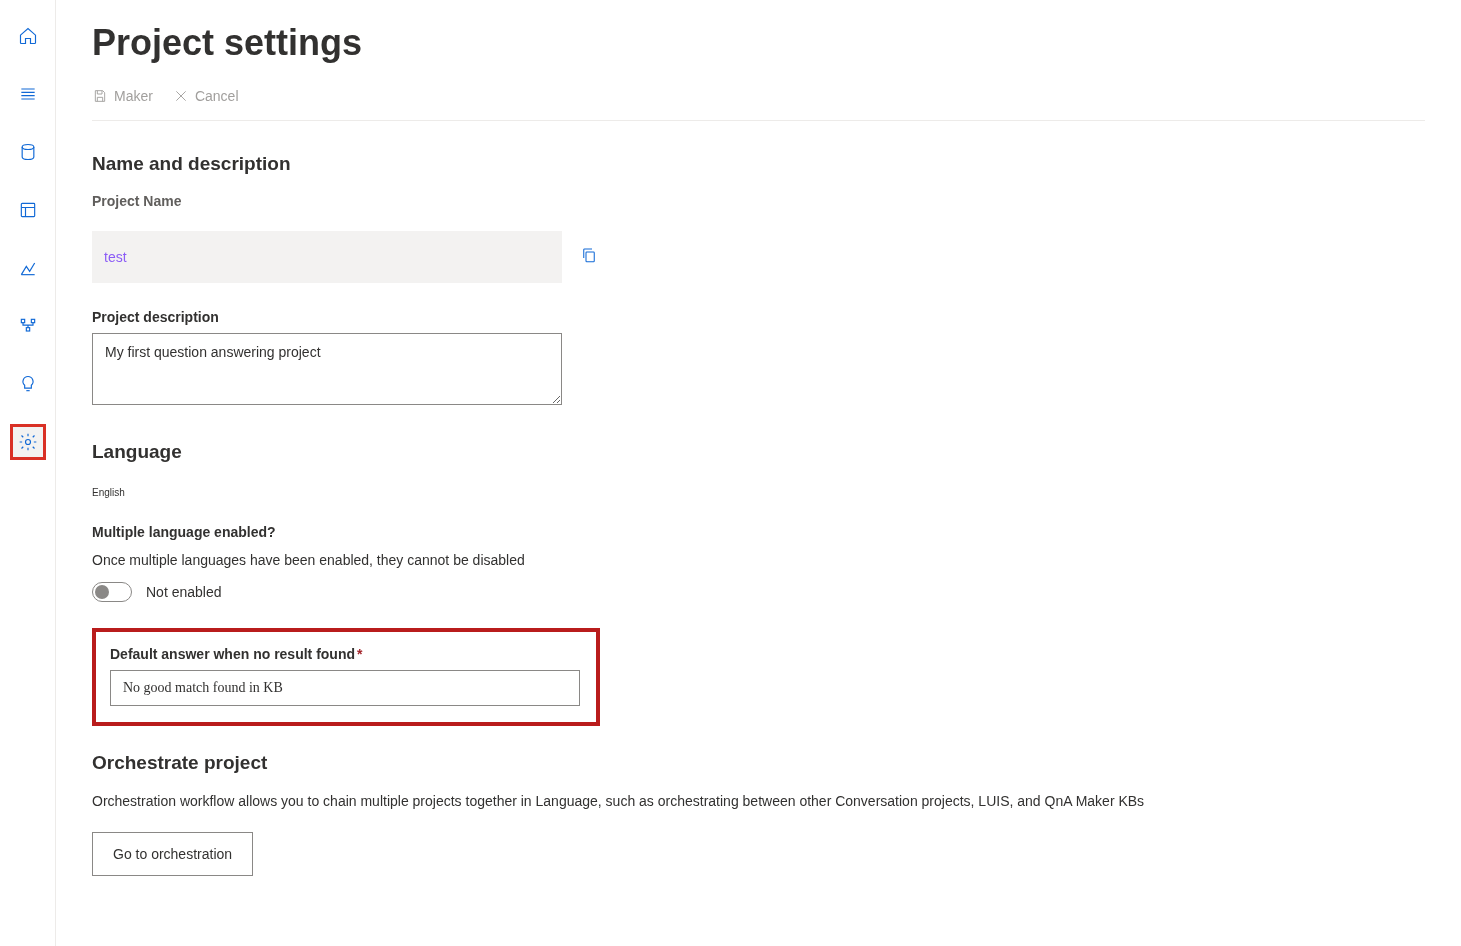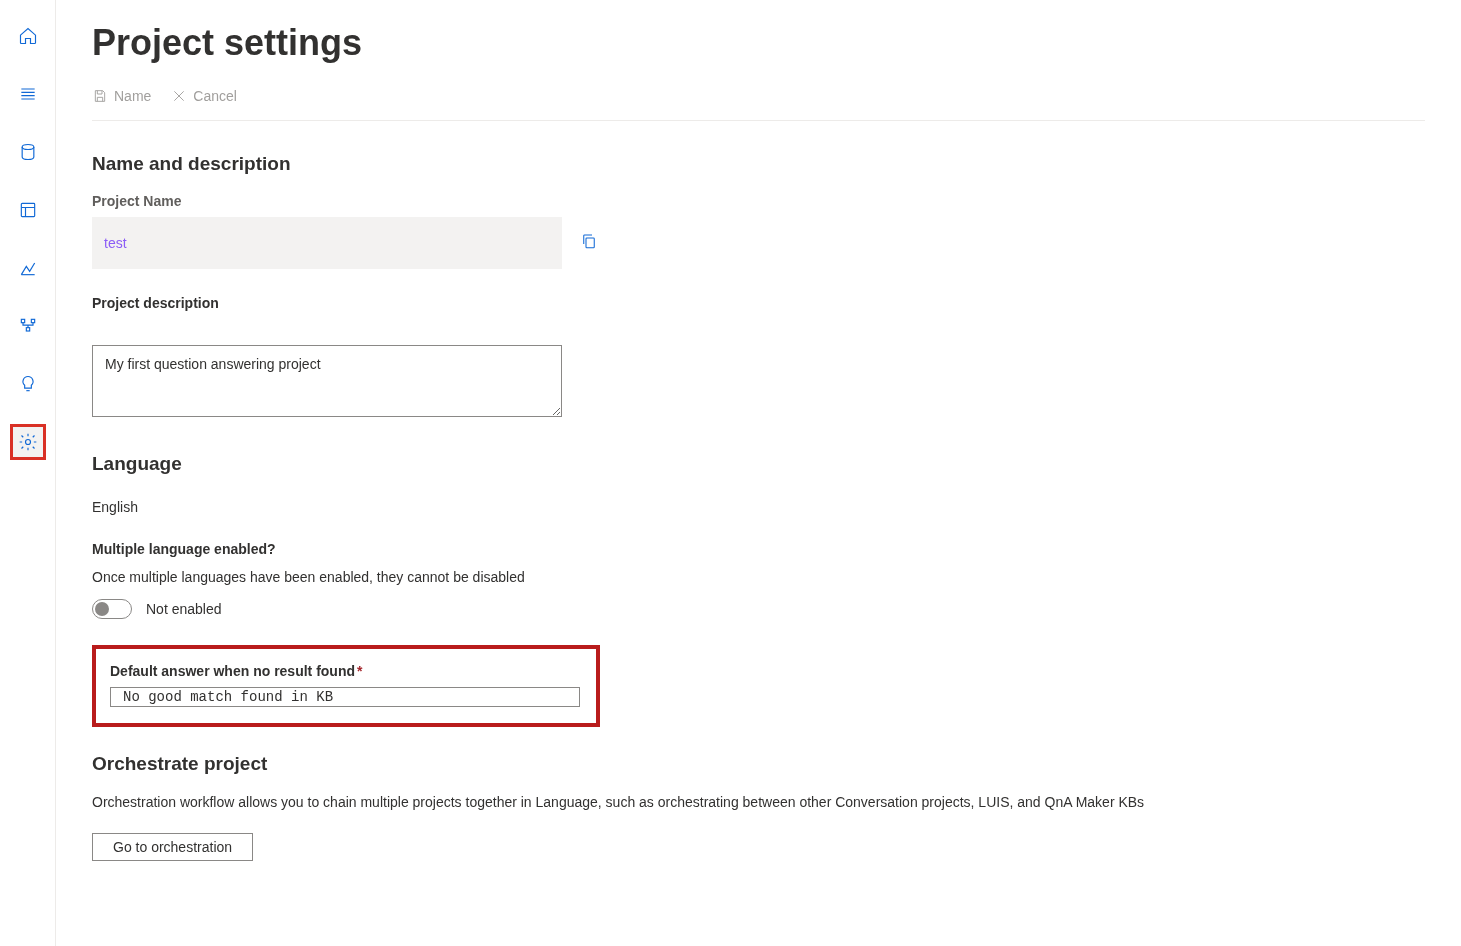--- a/index.html
+++ b/index.html
@@ -23,67 +23,67 @@
   
   .main { flex:1; padding:18px 36px 40px 36px; overflow:auto; }
   .page-title { font-size:36px; font-weight:600; margin:4px 0 24px 0; }
 
   .toolbar { display:flex; gap:20px; align-items:center; padding-bottom:16px; border-bottom:1px solid #edebe9; color:#a19f9d; font-size:14px; }
   .toolbar-btn { display:flex; align-items:center; gap:6px; cursor:pointer; }
   .toolbar-btn svg { width:16px; height:16px; stroke:currentColor; stroke-width:1.4; fill:none; }
 
   .section-heading { font-size:19px; font-weight:600; margin:32px 0 18px 0; }
 
-  .field-label { font-size:14px; font-weight:600; color:#605e5c; margin-bottom:8px; }
+  .field-label { font-size:14px; font-weight:600; color:#605e5c; margin-bottom:22px; }
   .field-label-strong { font-size:14px; font-weight:600; color:#323130; margin-bottom:8px; }
 
   .row { display:flex; align-items:center; gap:18px; margin-bottom:24px; }
 
   .input-disabled {
     width:470px; height:52px; padding:0 12px;
     background:#f3f2f1; border:none; color:#8b5cf6;
     font-size:14px; display:flex; align-items:center;
   }
   .copy-btn { color:#1169d6; cursor:pointer; }
   .copy-btn svg { width:18px; height:18px; stroke:currentColor; fill:none; stroke-width:1.4; }
 
   .textarea {
     width:470px; height:72px; padding:10px 12px;
     border:1px solid #8a8886; resize:both;
-    font-family:inherit; font-size:14px; color:#323130;margin-top:26px;
-  }
-
-  .static-text { font-size:14px; color:#323130; }
+    font-family:inherit; font-size:14px; color:#323130;
+  }
+
+  .static-text { font-size:10px; color:#323130; }
   .hint-text { font-size:14px; color:#323130; margin-top:6px; }
   .subtle { color:#605e5c; }
 
   .block { margin-bottom:26px; }
   .spacer-6 { height:6px; }
 
   .toggle-row { display:flex; align-items:center; gap:14px; margin-top:14px; }
   .toggle { width:40px; height:20px; border-radius:10px; border:1px solid #8a8886; position:relative; cursor:pointer; }
   .toggle .knob { width:14px; height:14px; border-radius:50%; background:#8a8886; position:absolute; left:2px; top:2px; }
   .toggle-label { font-size:14px; color:#323130; }
 
   .highlight-box {
     border:4px solid #b91c1c;
     padding:14px 14px 16px 14px;
     width:508px; margin-bottom:26px;
   }
   .required { color:#a4262c; margin-left:2px; }
 
   .text-input {
-    width:470px; height:20px; padding:0 12px;
-    border:1px solid #8a8886; font-size:14px; font-family:Liberation Mono, monospace; color:#323130;
+    width:470px; height:36px; padding:0 12px;
+    border:1px solid #8a8886; font-size:14px; font-family:Liberation Serif, serif; color:#323130;
   }
 
   .orch-text { font-size:14px; color:#323130; margin:14px 0 20px 0; max-width:1300px; line-height:1.4; }
 
   .btn {
-    display:inline-flex; align-items:center; height:28px; padding:0 20px;
+    display:inline-flex; align-items:center; height:44px; padding:0 20px;
     border:1px solid #8a8886; background:#fff; font-size:14px;
     cursor:pointer; font-family:inherit; color:#323130;
   }
 </style>
 </head>
 <body>
 
 <div class="app">
 
   <div class="sidebar">
@@ -140,21 +140,21 @@
   <div class="main">
 
     <h1 class="page-title">Project settings</h1>
 
     <div class="toolbar">
       <div class="toolbar-btn">
         <svg viewBox="0 0 24 24">
             <path d="M5 4h11l3 3v13H5z"></path>
             <path d="M8 4v5h7V4M8 20v-6h8v6"></path>
           </svg>
-        <span>Name</span>
+        <span>Maker</span>
       </div>
       <div class="toolbar-btn">
         <svg viewBox="0 0 24 24">
             <path d="M5 5l14 14M19 5 5 19"></path>
           </svg>
         <span>Cancel</span>
       </div>
     </div>
 
     

